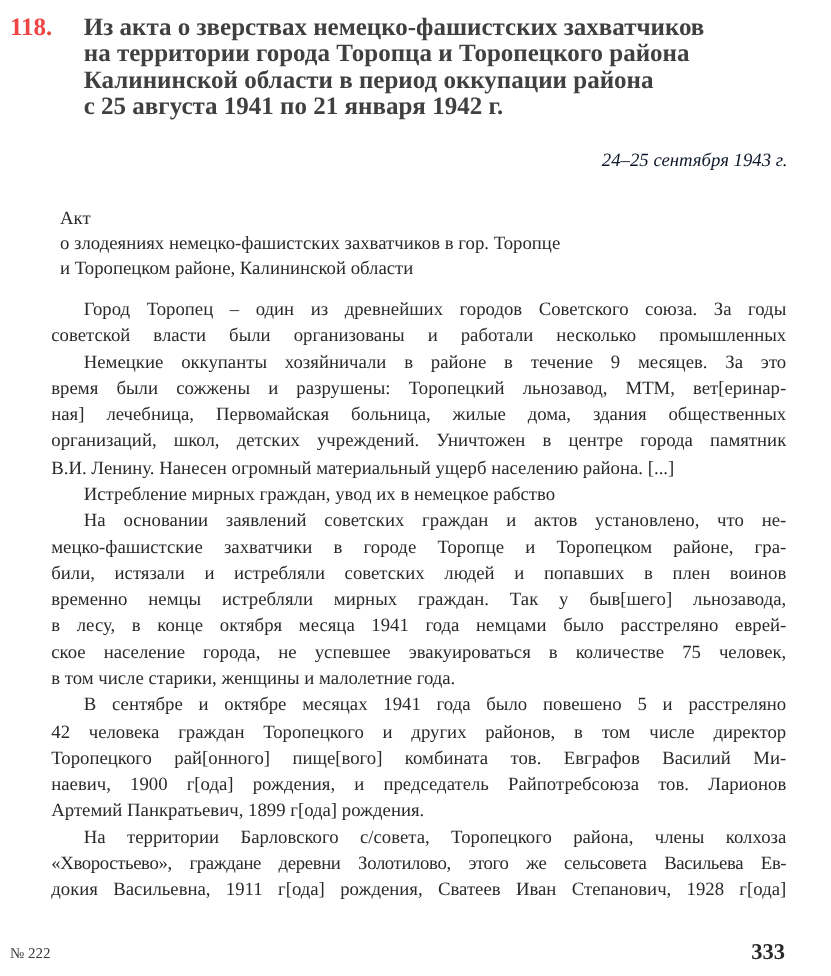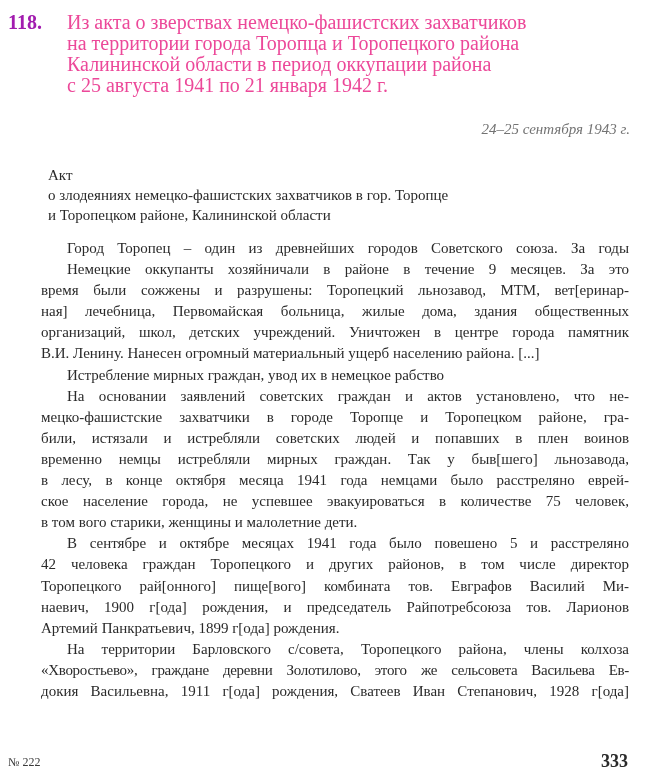--- a/index.html
+++ b/index.html
@@ -1,21 +1,21 @@
 <!DOCTYPE html>
 <html><head>
 <meta charset="utf-8">
 <style>
   html, body { margin: 0; padding: 0; background: #ffffff; }
   body { width: 665px; height: 781px; position: relative; overflow: hidden; font-family: "Liberation Serif", serif; color: #2a2a2a; }
   .heading { position: absolute; left: 8px; top: 12px; width: 640px; }
-  .heading-num { position: absolute; left: 0; top: 0; font-size: 20px; font-weight: bold; color: #a21caf; line-height: 21px; }
-  .heading-title { position: absolute; left: 59px; top: 0; font-size: 20px; font-weight: normal; color: #ec4899; line-height: 21px; width: 560px; }
+  .heading-num { position: absolute; left: 0; top: 0; font-size: 20px; font-weight: bold; color: #ef4444; line-height: 21px; }
+  .heading-title { position: absolute; left: 59px; top: 0; font-size: 20px; font-weight: bold; color: #404040; line-height: 21px; width: 560px; }
   .heading-title div { white-space: nowrap; }
-  .date { position: absolute; right: 35px; top: 121px; font-size: 15px; font-style: italic; color: #737373; }
+  .date { position: absolute; right: 35px; top: 121px; font-size: 15px; font-style: italic; color: #0f172a; }
   .act-title { position: absolute; left: 0; width: 665px; text-align: left; font-size: 15px; line-height: 20px; padding-left: 48px; }
   .body-text { position: absolute; left: 41px; top: 238px; width: 588px; font-size: 15px; line-height: 21.1px; }
   .line { white-space: nowrap; text-align: justify; text-align-last: justify; display: block; }
   .line.last { text-align-last: left; }
   .indent { padding-left: 26px; }
   .underline { text-align-last: left; }
   .footer-left { position: absolute; left: 8px; top: 755px; font-size: 12px; color: #3a3a3a; }
   .footer-right { position: absolute; right: 37px; top: 751px; font-size: 18px; font-weight: bold; color: #2a2a2a; }
 </style>
 </head>
@@ -33,39 +33,40 @@
 
 <div class="date">24–25 сентября 1943 г.</div>
 
 <div class="act-title" style="top:165px;">Акт</div>
 <div class="act-title" style="top:185px;">о злодеяниях немецко-фашистских захватчиков в гор. Торопце</div>
 <div class="act-title" style="top:205px;">и Торопецком районе, Калининской области</div>
 
 <div class="body-text">
   <div>
     <span class="line indent">Город Торопец – один из древнейших городов Советского союза. За годы</span>
+    <span class="line">советской власти были организованы и работали несколько промышленных</span>
   </div>
   <div>
     <span class="line indent">Немецкие оккупанты хозяйничали в районе в течение 9 месяцев. За это</span>
     <span class="line">время были сожжены и разрушены: Торопецкий льнозавод, МТМ, вет[еринар-</span>
     <span class="line">ная] лечебница, Первомайская больница, жилые дома, здания общественных</span>
     <span class="line">организаций, школ, детских учреждений. Уничтожен в центре города памятник</span>
     <span class="line last">В.И. Ленину. Нанесен огромный материальный ущерб населению района. [...]</span>
   </div>
   <div>
     <span class="line indent underline">Истребление мирных граждан, увод их в немецкое рабство</span>
   </div>
   <div>
     <span class="line indent">На основании заявлений советских граждан и актов установлено, что не-</span>
     <span class="line">мецко-фашистские захватчики в городе Торопце и Торопецком районе, гра-</span>
     <span class="line">били, истязали и истребляли советских людей и попавших в плен воинов</span>
     <span class="line">временно немцы истребляли мирных граждан. Так у быв[шего] льнозавода,</span>
     <span class="line">в лесу, в конце октября месяца 1941 года немцами было расстреляно еврей-</span>
     <span class="line">ское население города, не успевшее эвакуироваться в количестве 75 человек,</span>
-    <span class="line last">в том вого старики, женщины и малолетние дети.</span>
+    <span class="line last">в том числе старики, женщины и малолетние года.</span>
   </div>
   <div>
     <span class="line indent">В сентябре и октябре месяцах 1941 года было повешено 5 и расстреляно</span>
     <span class="line">42 человека граждан Торопецкого и других районов, в том числе директор</span>
     <span class="line">Торопецкого рай[онного] пище[вого] комбината тов. Евграфов Василий Ми-</span>
     <span class="line">наевич, 1900 г[ода] рождения, и председатель Райпотребсоюза тов. Ларионов</span>
     <span class="line last">Артемий Панкратьевич, 1899 г[ода] рождения.</span>
   </div>
   <div>
     <span class="line indent">На территории Барловского с/совета, Торопецкого района, члены колхоза</span>

